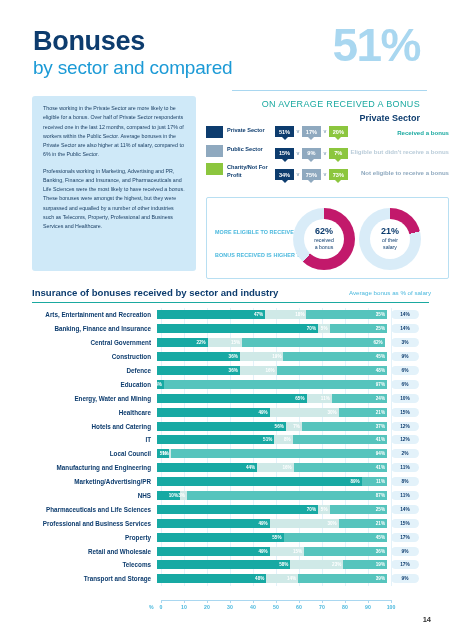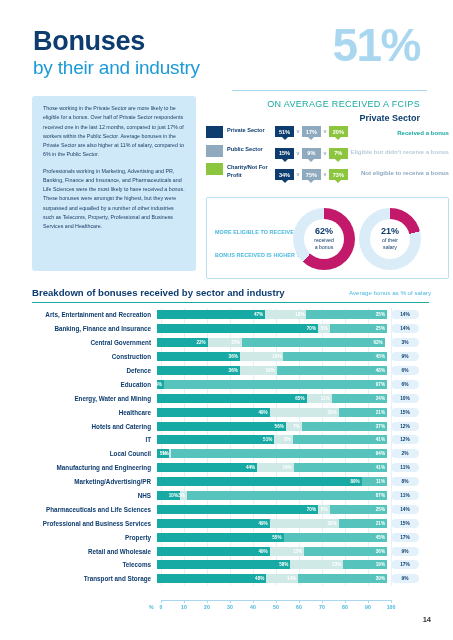--- a/index.html
+++ b/index.html
@@ -154,31 +154,31 @@
 
   .pageno { position:absolute; right:22px; bottom:16px; font-size:7.5px; color:#333; font-weight:bold; }
 </style>
 </head>
 <body>
 
 <div class="page">
 
   <div class="header">
     <div class="title-main">Bonuses</div>
-    <div class="title-sub">by their and industry</div>
+    <div class="title-sub">by sector and compared</div>
     <div class="big-pct">51%</div>
     <div class="hdr-rule"></div>
   </div>
 
   <div class="intro-box">
     <div class="intro-p">Those working in the Private Sector are more likely to be eligible for a bonus. Over half of Private Sector respondents received one in the last 12 months, compared to just 17% of workers within the Public Sector. Average bonuses in the Private Sector are also higher at 11% of salary, compared to 6% in the Public Sector.</div>
     <div class="intro-p">Professionals working in Marketing, Advertising and PR, Banking, Finance and Insurance, and Pharmaceuticals and Life Sciences were the most likely to have received a bonus. These bonuses were amongst the highest, but they were surpassed and equalled by a number of other industries such as Telecoms, Property, Professional and Business Services and Healthcare.</div>
   </div>
 
-  <div class="sect-head">ON AVERAGE RECEIVED A FCIPS</div>
+  <div class="sect-head">ON AVERAGE RECEIVED A BONUS</div>
   <div class="sect-sub">Private Sector</div>
 
   <div class="legend">
     <div class="legend-row">
       <span class="pin navy"></span>
       <span class="legend-lbl">Private Sector</span>
     </div>
     <div class="legend-row">
       <span class="pin grey"></span>
       <span class="legend-lbl">Public Sector</span>
@@ -232,21 +232,21 @@
     </div>
     <div class="donut d2" id="donut-1" style="background: conic-gradient(rgb(194, 25, 107) 0deg, rgb(194, 25, 107) 75.6deg, rgb(217, 236, 248) 75.6deg, rgb(217, 236, 248) 360deg); border-radius: 50%;">
       <div class="donut-hole">
         <div class="donut-pct">21%</div>
         <div class="donut-cap">of their</div>
         <div class="donut-cap">salary</div>
       </div>
     </div>
   </div>
 
-  <div class="bd-title">Breakdown of bonuses received by sector and industry</div>
+  <div class="bd-title">Insurance of bonuses received by sector and industry</div>
   <div class="bd-note">Average bonus as % of salary</div>
   <div class="bd-rule"></div>
 
   <div class="chart">
     <div class="grid-lines" id="gridlines">
         <div class="gl" style="left: 0px;"></div>
         <div class="gl" style="left: 23px;"></div>
         <div class="gl" style="left: 46px;"></div>
         <div class="gl" style="left: 69px;"></div>
         <div class="gl" style="left: 92px;"></div>

